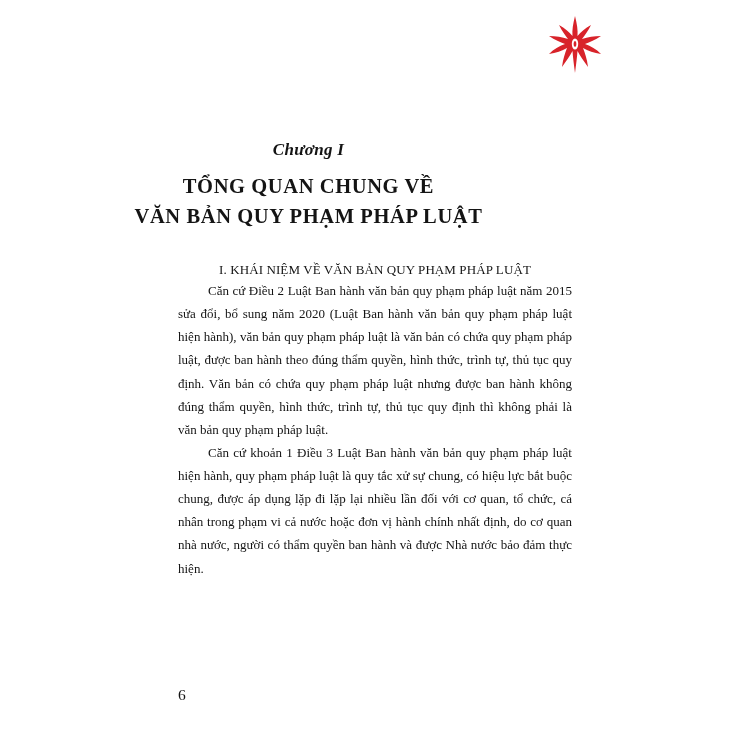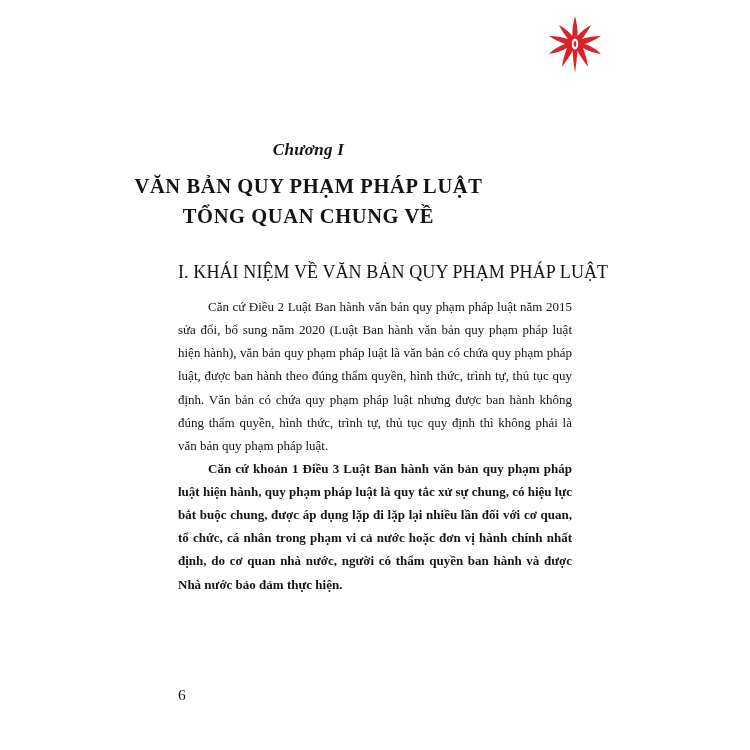--- a/index.html
+++ b/index.html
@@ -47,38 +47,37 @@
     letter-spacing: 0.6px;
     line-height: 1.45;
   }
   .body-area {
     position: absolute;
     top: 262px;
     left: 178px;
     width: 394px;
   }
   .section-heading {
-    font-size: 18px;
+    font-size: 13px;
     text-align: center;
     letter-spacing: 0.1px;
-    margin-bottom: 12px;
+    margin-bottom: 1px;
     white-space: nowrap;
   }
   p.para {
     margin: 0 0 0 0;
     font-size: 13px;
     line-height: 1.78;
     text-align: justify;
     text-indent: 30px;
     text-justify: inter-word;
     hyphens: none;
   }
   p.para + p.para {
     margin-top: 0;
-    font-weight: bold;
   }
   .folio {
     position: absolute;
     left: 178px;
     top: 686px;
     font-size: 15.5px;
   }
 </style>
 </head>
 <body>
@@ -94,22 +93,22 @@
         <ellipse cx="34" cy="30" rx="3.2" ry="5.5"></ellipse>
       </g>
       <g fill="#d8232a">
         <ellipse cx="34" cy="30" rx="1.4" ry="3"></ellipse>
       </g>
     </svg>
   </div>
 
   <div class="chapter-block">
     <div class="chapter-label">Chương I</div>
+    <div class="chapter-title">TỔNG QUAN CHUNG VỀ</div>
     <div class="chapter-title">VĂN BẢN QUY PHẠM PHÁP LUẬT</div>
-    <div class="chapter-title">TỔNG QUAN CHUNG VỀ</div>
   </div>
 
   <div class="body-area">
     <div class="section-heading">I. KHÁI NIỆM VỀ VĂN BẢN QUY PHẠM PHÁP LUẬT</div>
     <p class="para">Căn cứ Điều 2 Luật Ban hành văn bản quy phạm pháp luật năm 2015 sửa đổi, bổ sung năm 2020 (Luật Ban hành văn bản quy phạm pháp luật hiện hành), văn bản quy phạm pháp luật là văn bản có chứa quy phạm pháp luật, được ban hành theo đúng thẩm quyền, hình thức, trình tự, thủ tục quy định. Văn bản có chứa quy phạm pháp luật nhưng được ban hành không đúng thẩm quyền, hình thức, trình tự, thủ tục quy định thì không phải là văn bản quy phạm pháp luật.</p>
     <p class="para">Căn cứ khoản 1 Điều 3 Luật Ban hành văn bản quy phạm pháp luật hiện hành, quy phạm pháp luật là quy tắc xử sự chung, có hiệu lực bắt buộc chung, được áp dụng lặp đi lặp lại nhiều lần đối với cơ quan, tổ chức, cá nhân trong phạm vi cả nước hoặc đơn vị hành chính nhất định, do cơ quan nhà nước, người có thẩm quyền ban hành và được Nhà nước bảo đảm thực hiện.</p>
   </div>
 
   <div class="folio">6</div>
 

